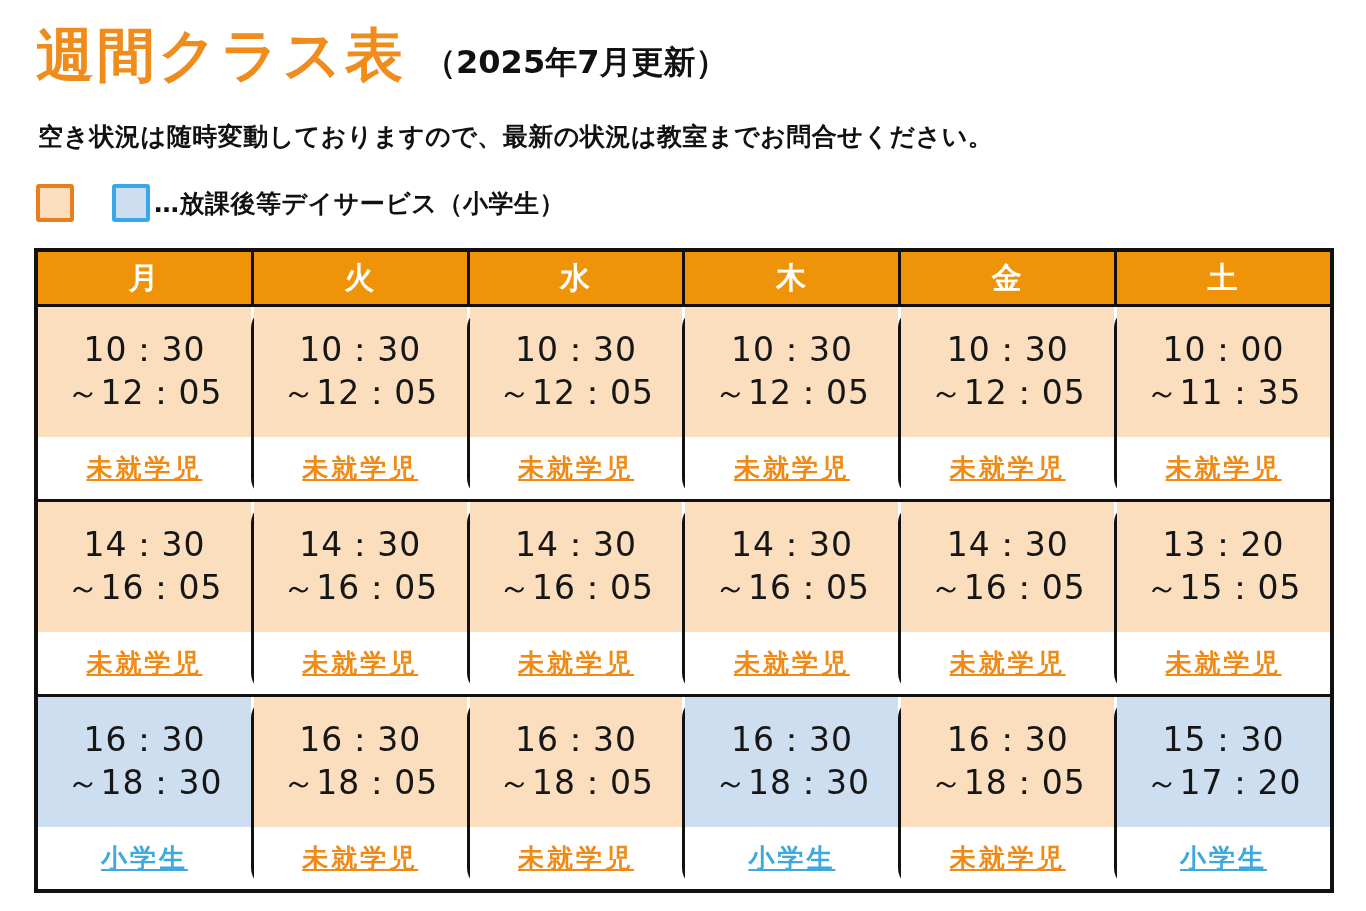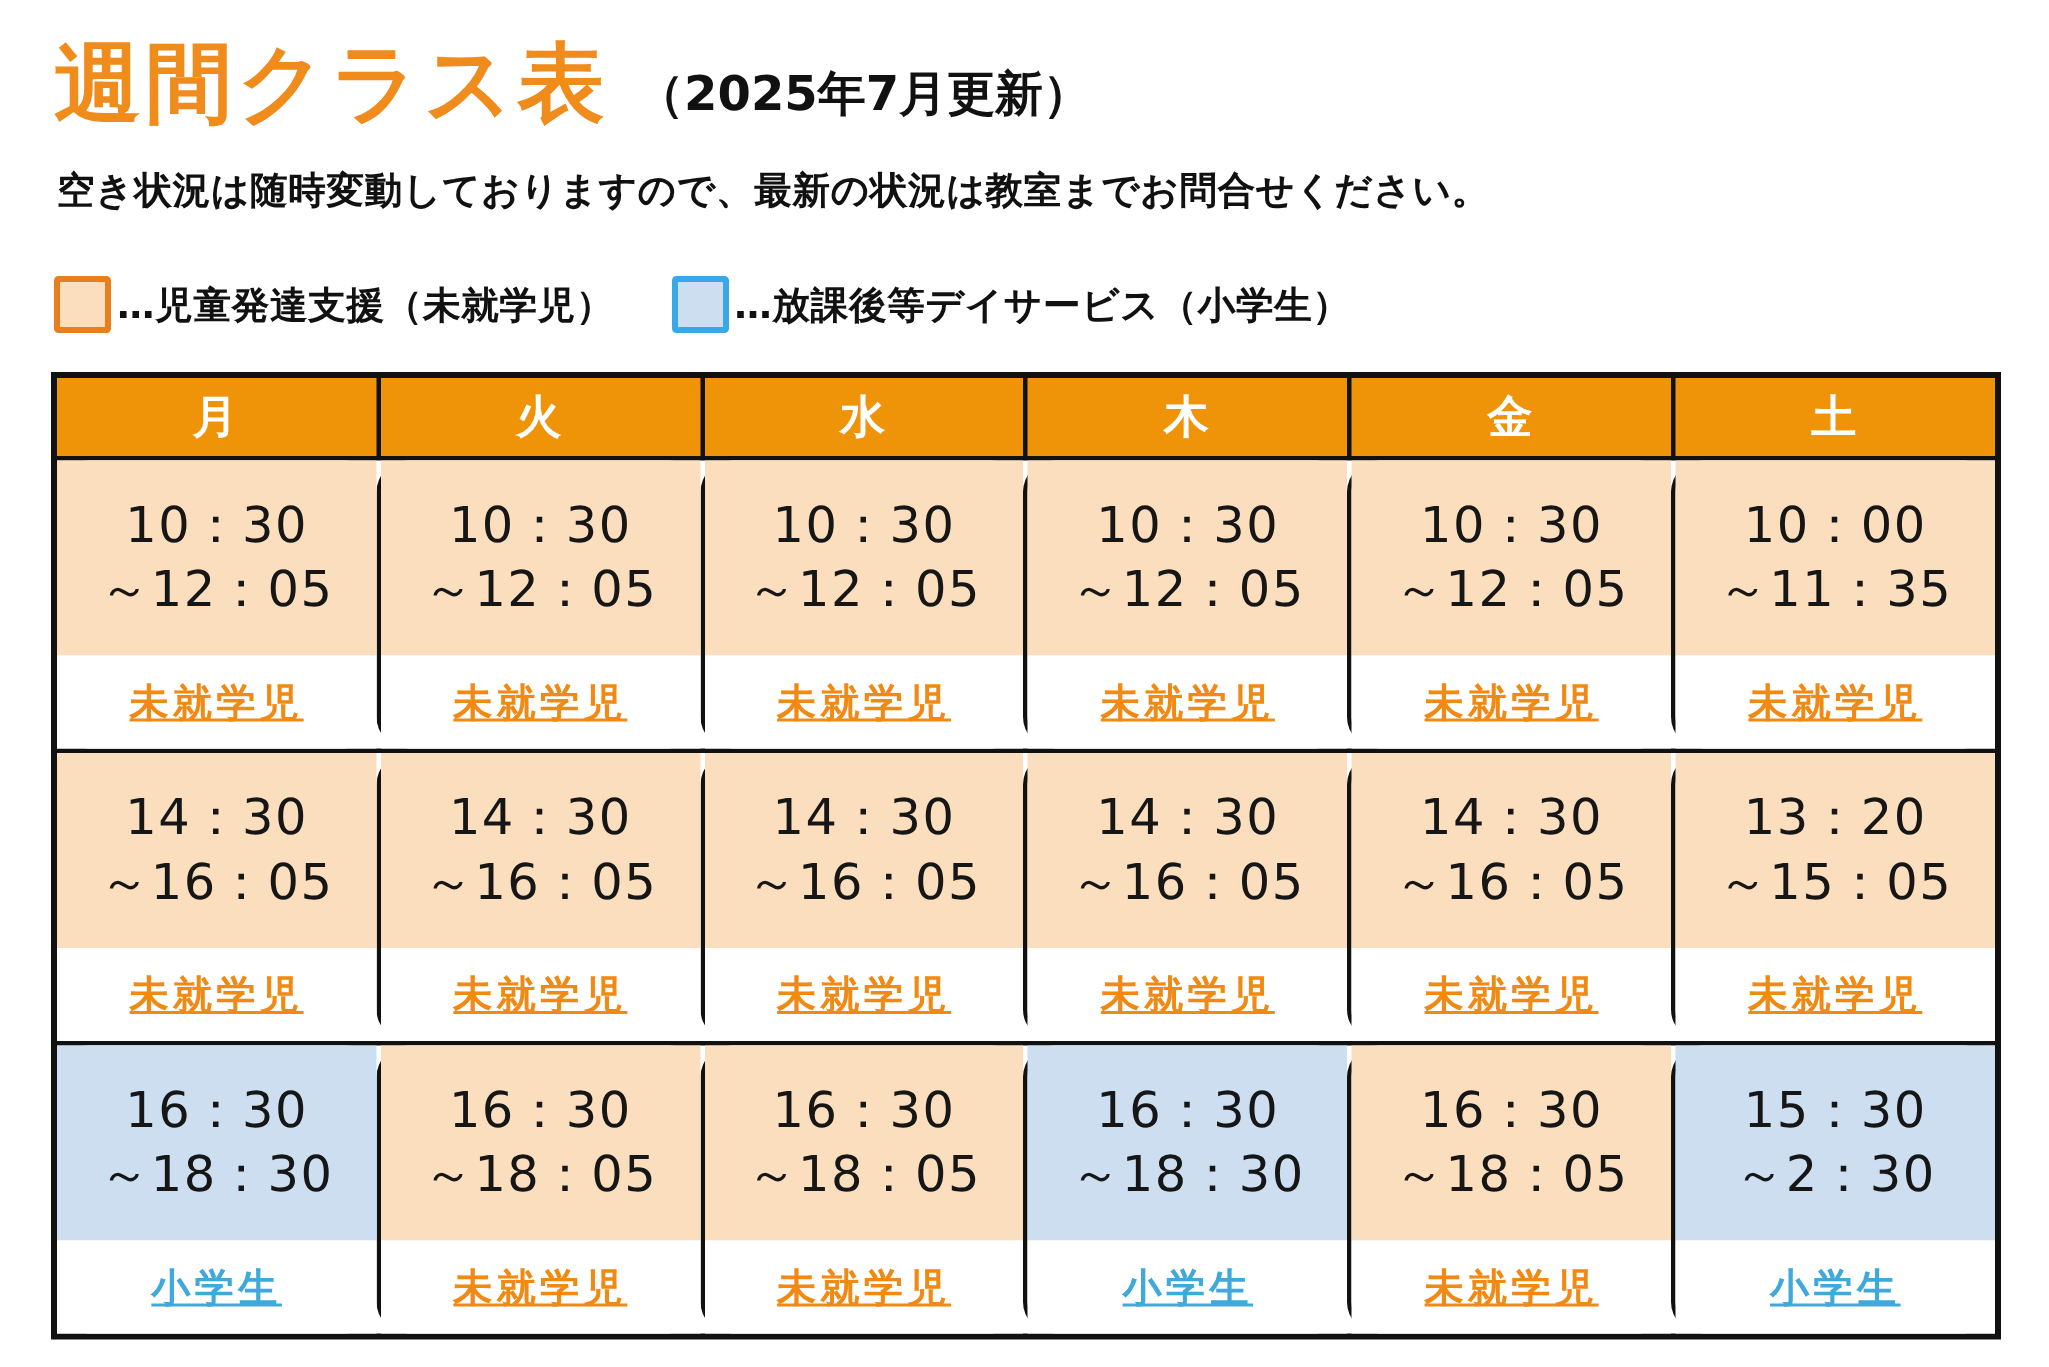--- a/index.html
+++ b/index.html
@@ -47,21 +47,21 @@
     line-height: 1;
     font-weight: 700;
     color: #111111;
     padding-bottom: 6px;
     letter-spacing: 0px;
   }
 
   .subtitle {
     position: absolute;
     left: 38px;
-    top: 110px;
+    top: 120px;
     font-size: 25px;
     font-weight: 700;
     color: #111111;
     letter-spacing: 0.5px;
     white-space: nowrap;
   }
 
   
   .legend {
     position: absolute;
@@ -187,21 +187,20 @@
   <div class="title-row">
     <div class="main-title">週間クラス表</div>
     <div class="title-note">（2025年7月更新）</div>
   </div>
 
   <div class="subtitle">空き状況は随時変動しておりますので、最新の状況は教室までお問合せください。</div>
 
   <div class="legend">
     <div class="legend-item">
       <span class="swatch swatch-orange"></span>
-      <span class="legend-text">…児童発達支援（未就学児）</span>
     </div>
     <div class="legend-item">
       <span class="swatch swatch-blue"></span>
       <span class="legend-text">…放課後等デイサービス（小学生）</span>
     </div>
   </div>
 
   <div class="schedule">
 
     <div class="sched-row head-row">
@@ -335,21 +334,21 @@
       <div class="day-cell fill-orange">
         <div class="slot-time">
           <span class="t-line">16：30</span>
           <span class="t-line">～18：05</span>
         </div>
         <div class="slot-label">未就学児</div>
       </div>
       <div class="day-cell fill-blue">
         <div class="slot-time">
           <span class="t-line">15：30</span>
-          <span class="t-line">～2：30</span>
+          <span class="t-line">～17：20</span>
         </div>
         <div class="slot-label">小学生</div>
       </div>
     </div>
 
   </div>
 
 </div>
 
 </body></html>

